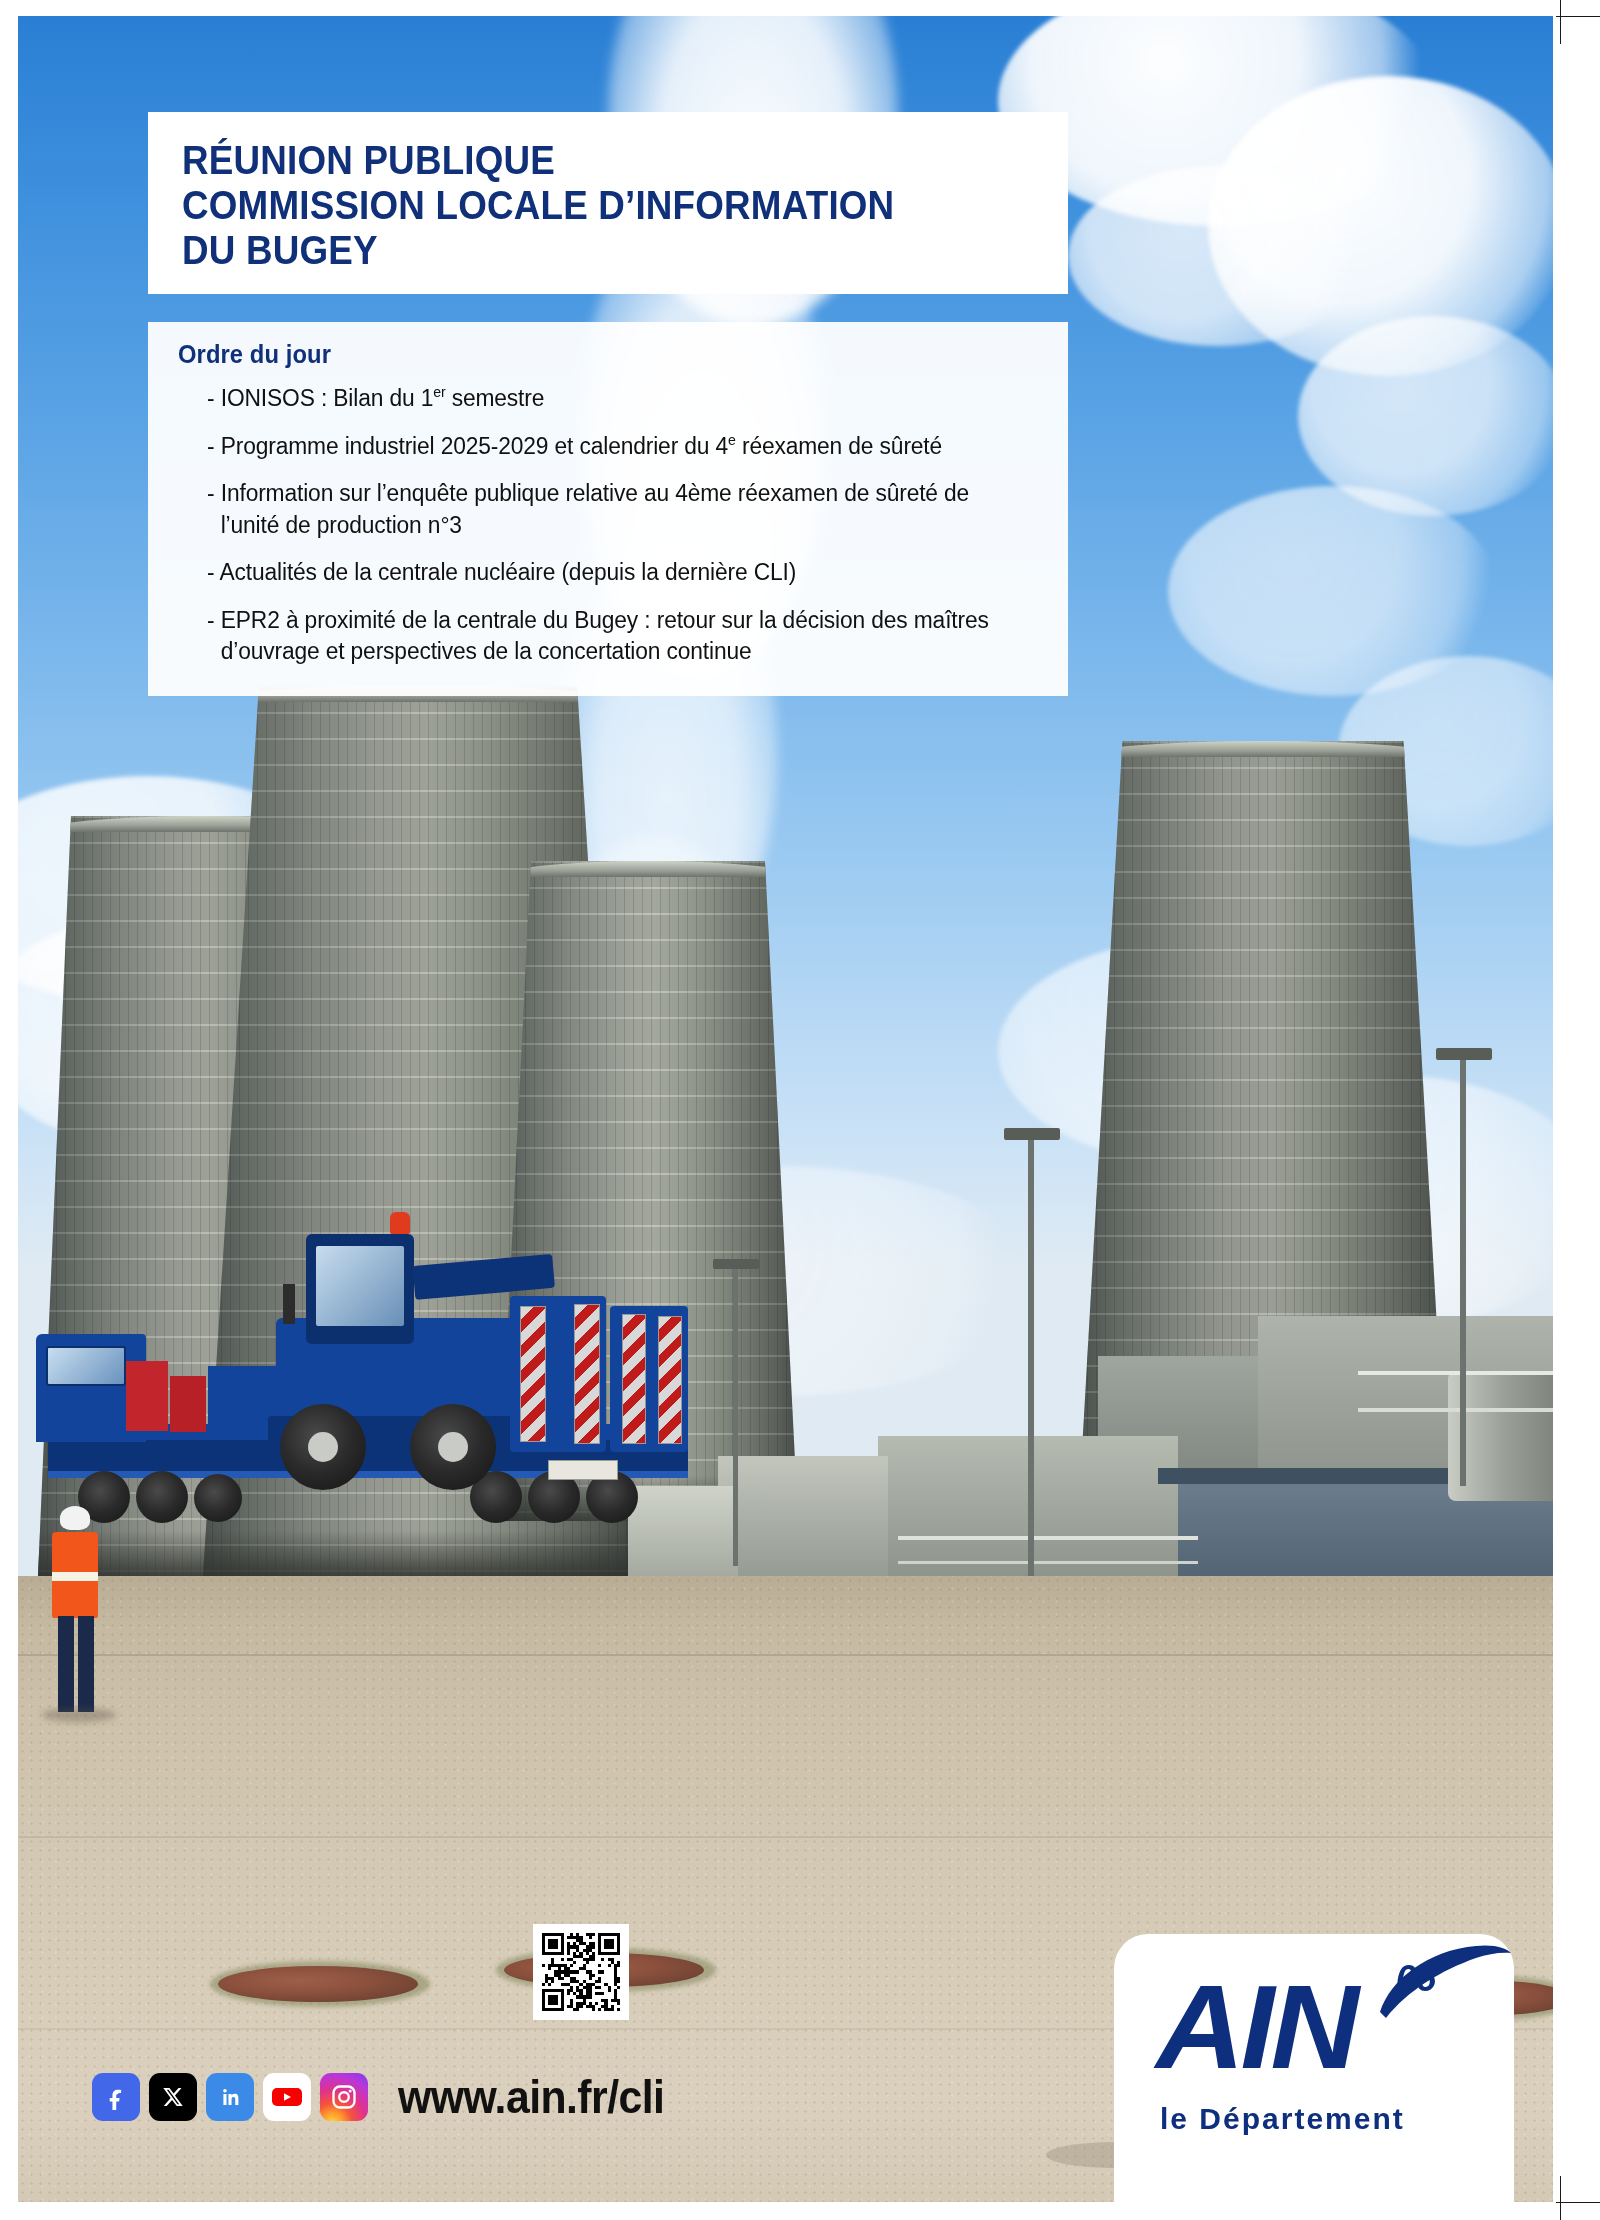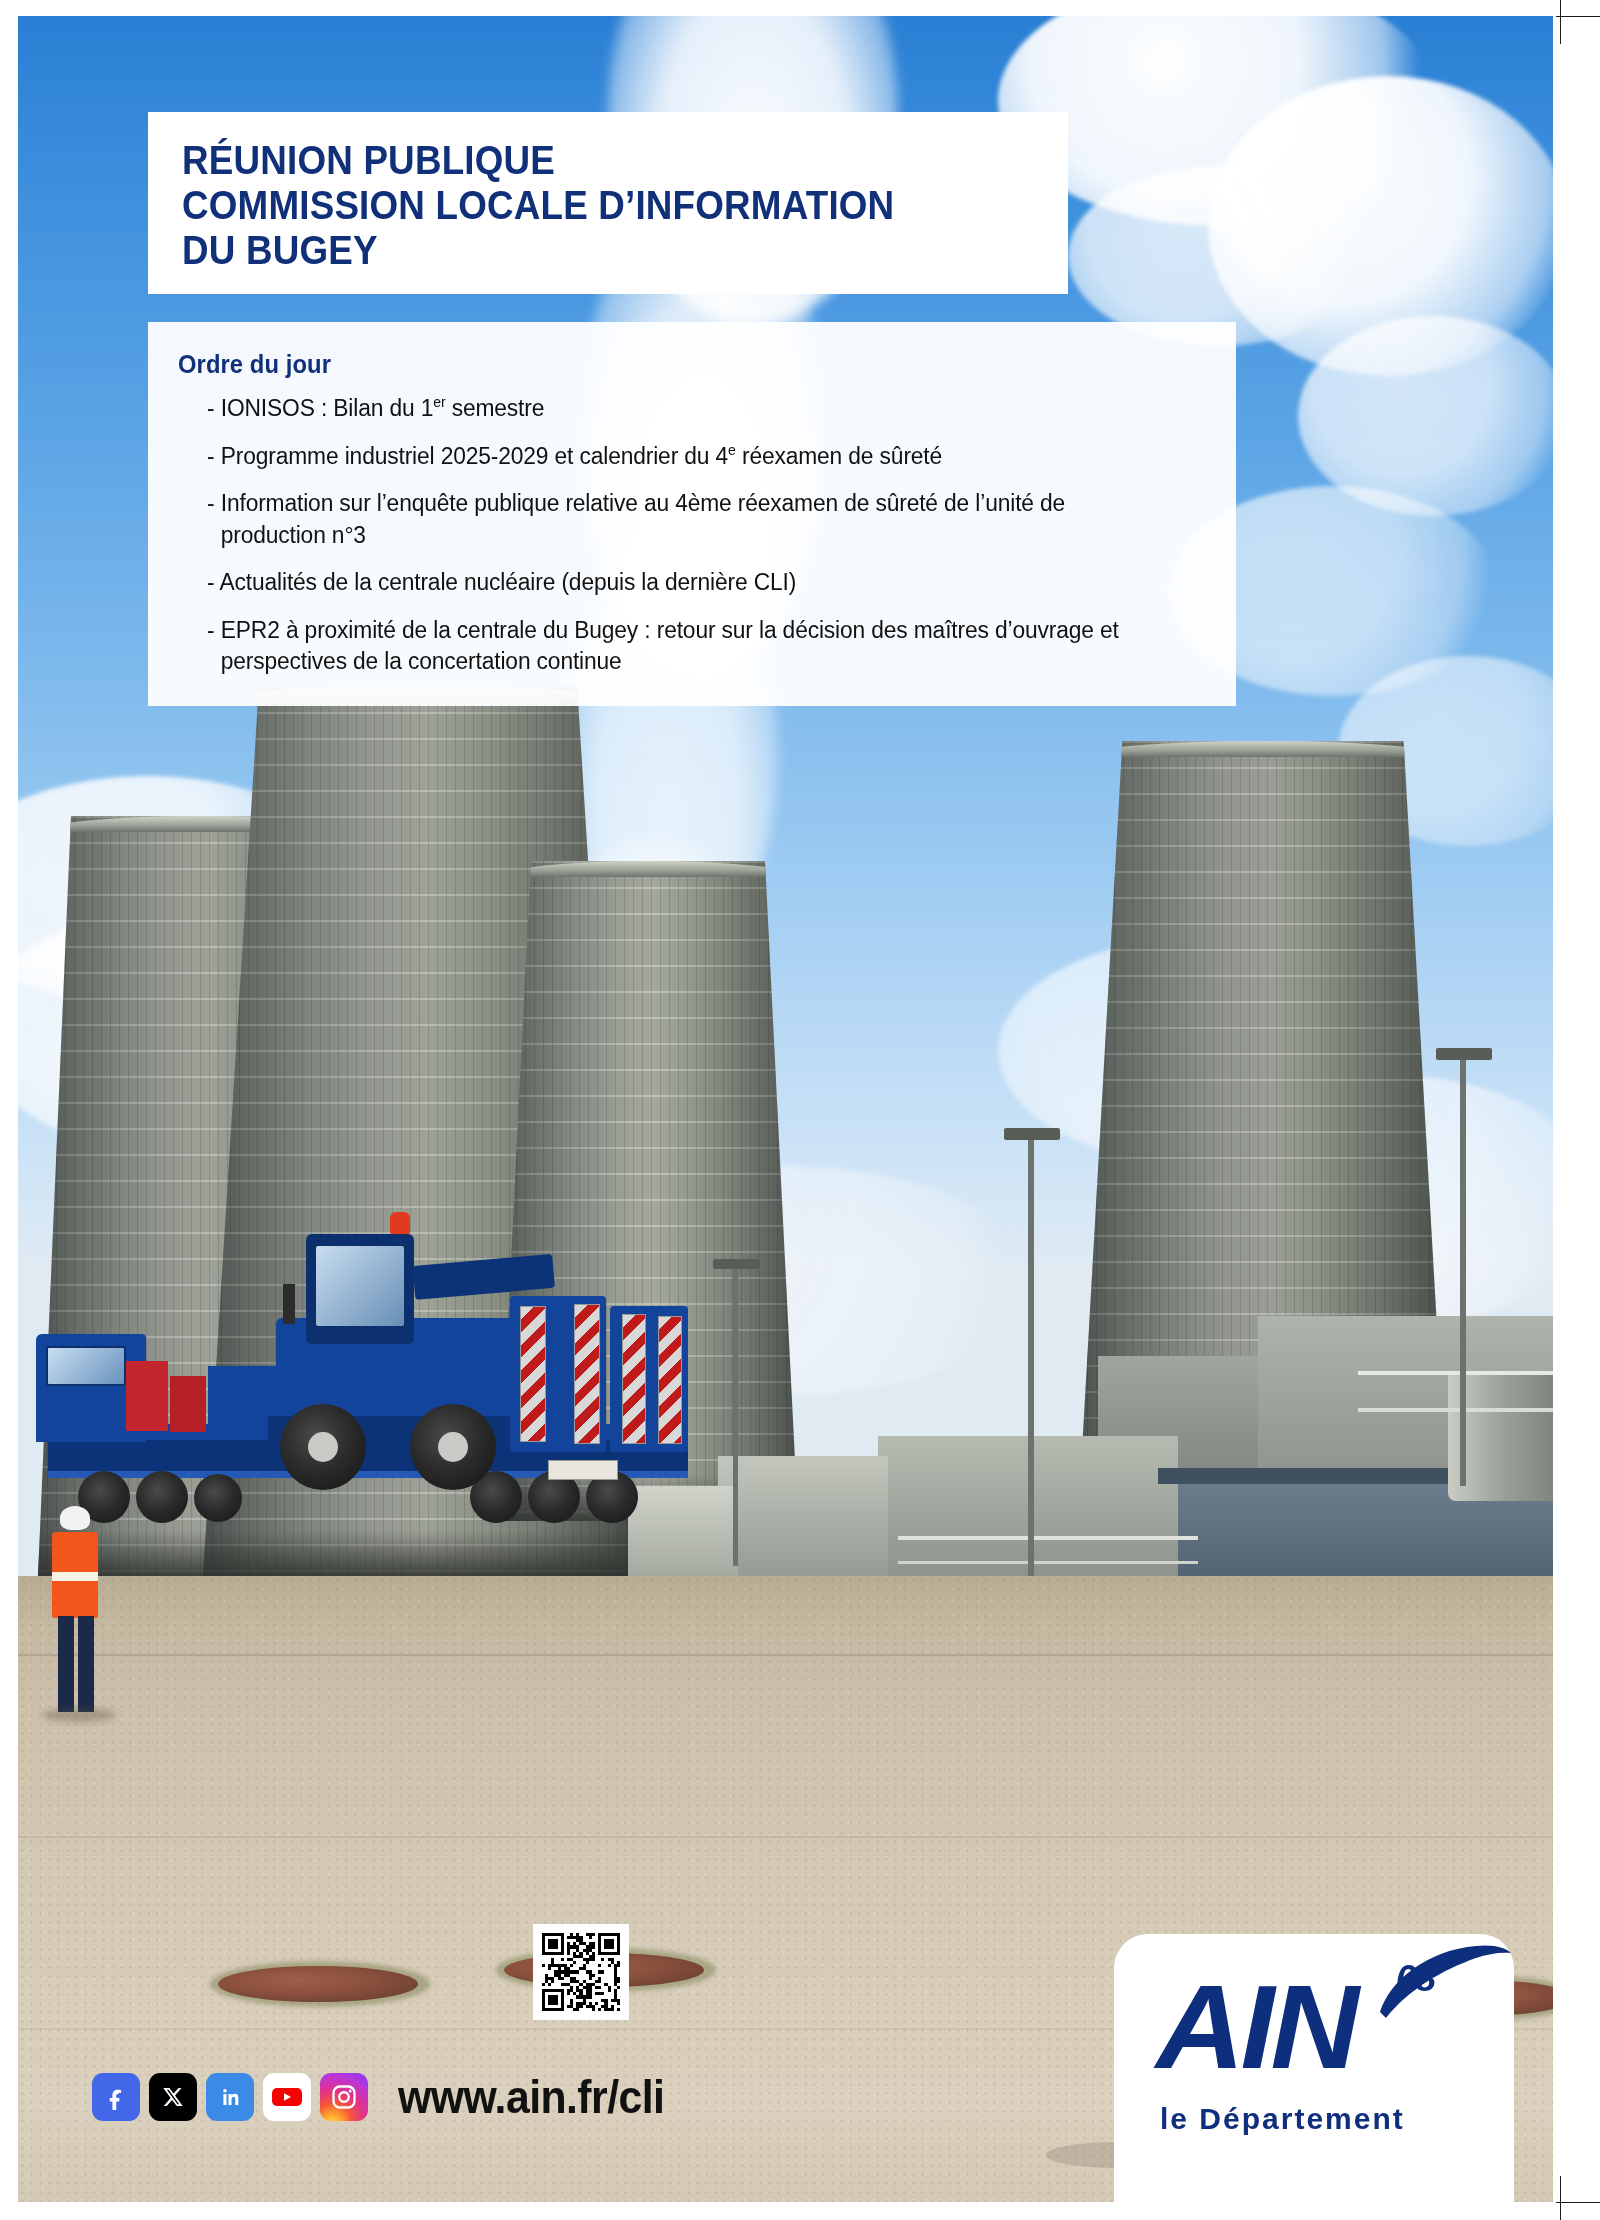--- a/index.html
+++ b/index.html
@@ -273,22 +273,22 @@
     font-size: 27.5px;
     line-height: 1.40;
     letter-spacing: -.1px;
     transform: scaleX(.96);
     transform-origin: left center;
   }
 
   .card-agenda {
     margin-top: 28px;
     background: rgba(255,255,255,.94);
-    padding: 28px 30px 26px 30px;
-    width: 1088px;
+    padding: 18px 30px 26px 30px;
+    width: 920px;
   }
   .agenda-title {
     color: #10307a;
     font-weight: 700;
     font-size: 25px;
     margin-bottom: 14px;
     letter-spacing: .1px;
     transform: scaleX(.95);
     transform-origin: left center;
   }
@@ -1267,18 +1267,18 @@
 
     <div class="url-text">www.ain.fr/cli</div>
   </div>
 
   <div class="logo-card">
     <div class="logo-inner">
       <svg class="logo-swoosh" viewBox="0 0 140 86">
         <path d="M8 72 C 18 40, 56 10, 104 6 C 122 4, 134 8, 139 13 C 128 12, 116 14, 104 18 C 70 30, 36 50, 14 78 Z" fill="#0e2f7e"></path>
       </svg>
       <div class="logo-ain">AIN</div>
-      <div class="logo-01">08</div>
+      <div class="logo-01">06</div>
       <div class="logo-dept">le Département</div>
     </div>
   </div>
 
 </div>
 
 </body></html>

